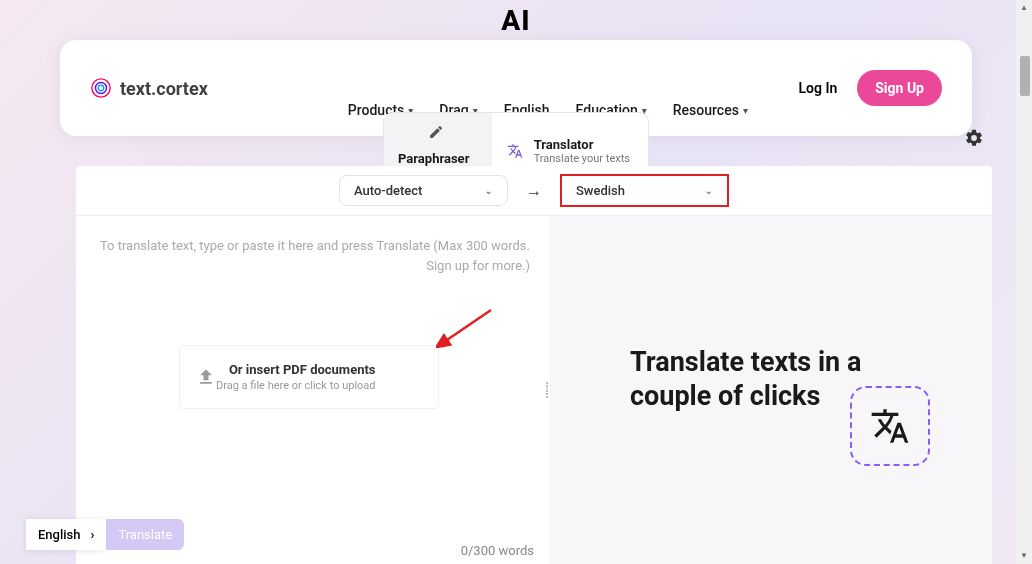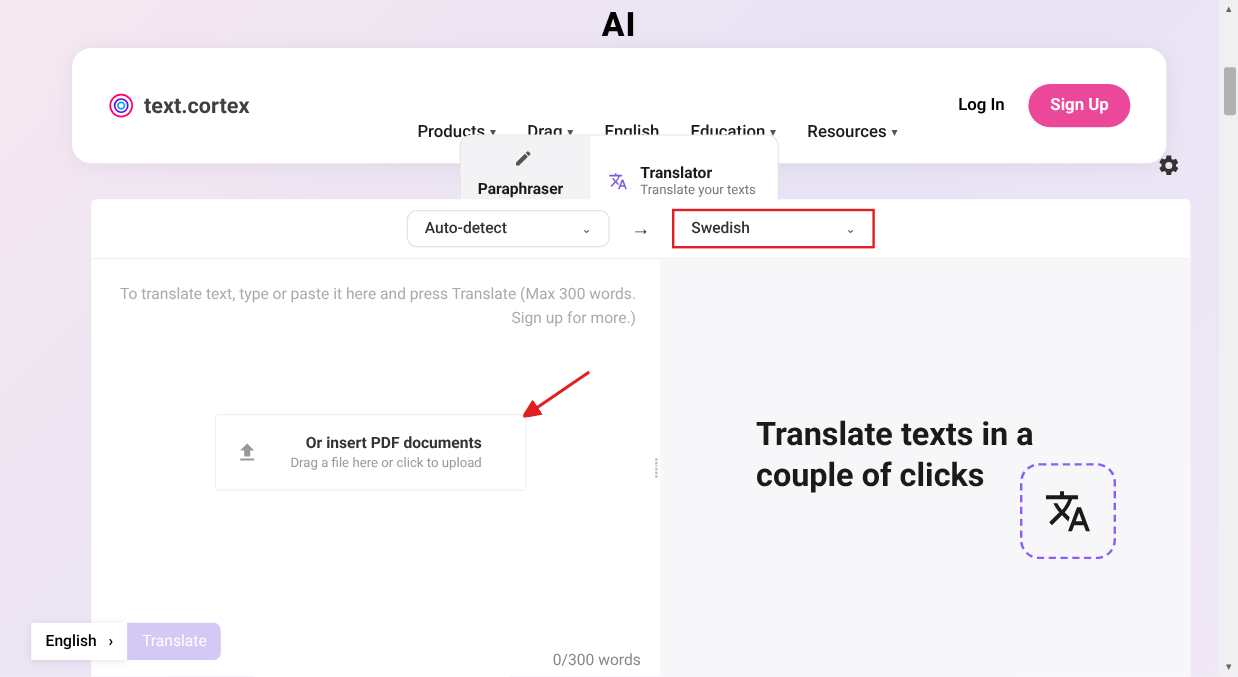--- a/index.html
+++ b/index.html
@@ -158,21 +158,21 @@
     .placeholder-text { color: #aaa; font-size: 13px; line-height: 1.5; }
     
     .pdf-box {
       margin: 70px auto 0;
       width: 260px;
       border: 1px solid #f0f0f2;
       border-radius: 4px;
       padding: 16px;
       display: flex;
       align-items: center;
-      gap: 26px;
+      gap: 0;
       cursor: pointer;
     }
     .pdf-icon { width: 20px; height: 20px; }
     .pdf-title { font-size: 13px; font-weight: 700; color: #333; }
     .pdf-sub { font-size: 11px; color: #999; margin-top: 2px; }
     
     .red-arrow {
       position: absolute;
       top: 92px;
       left: 360px;

